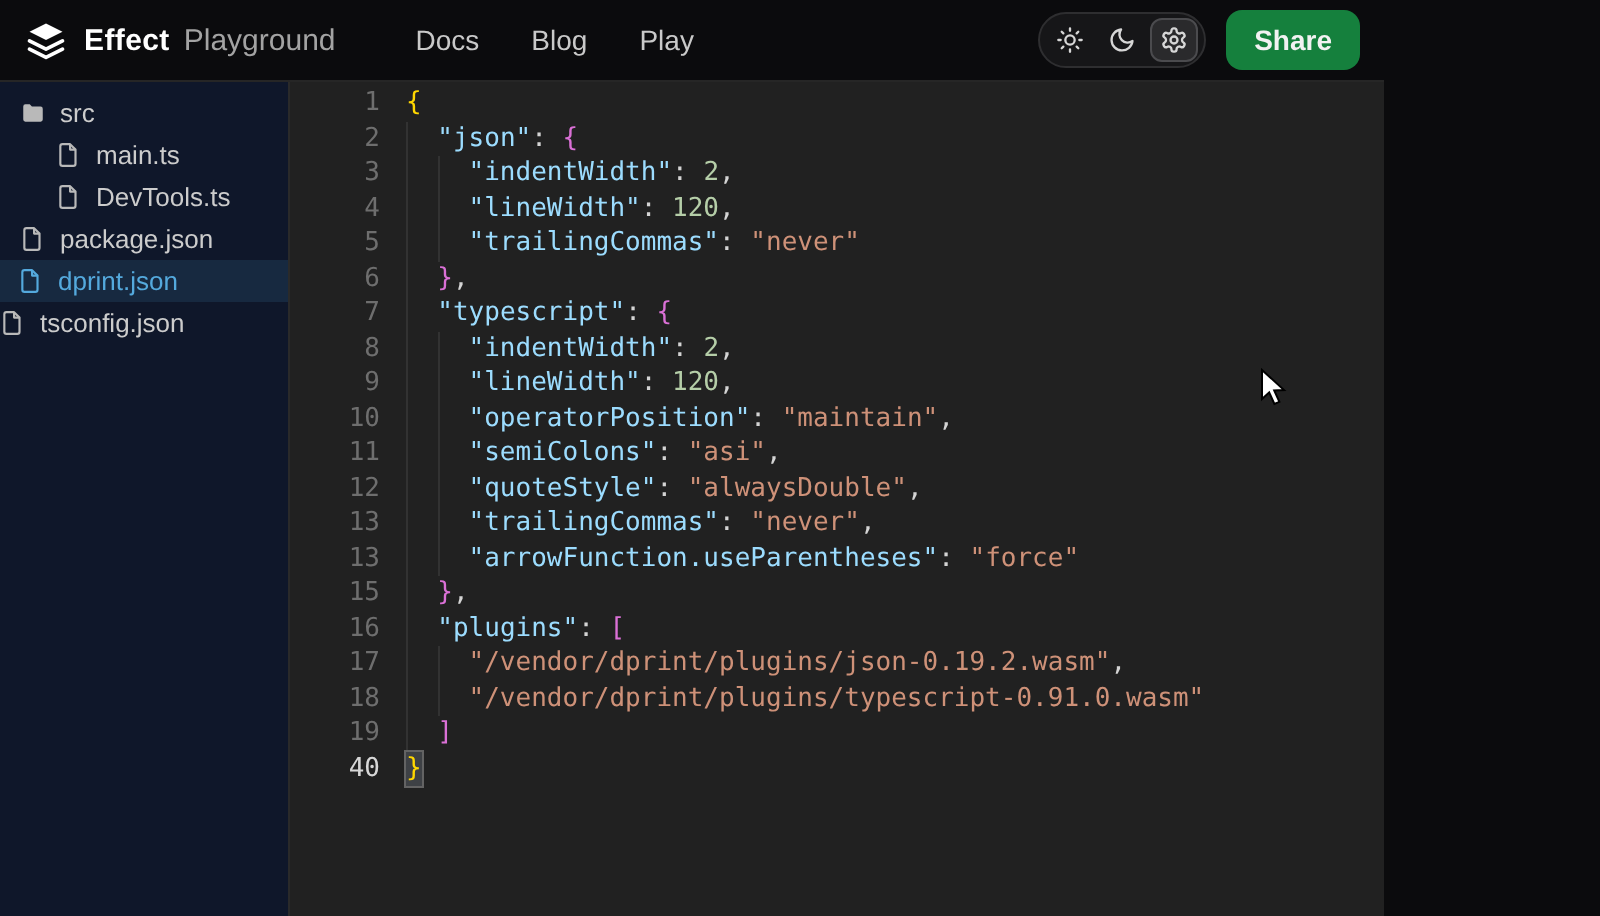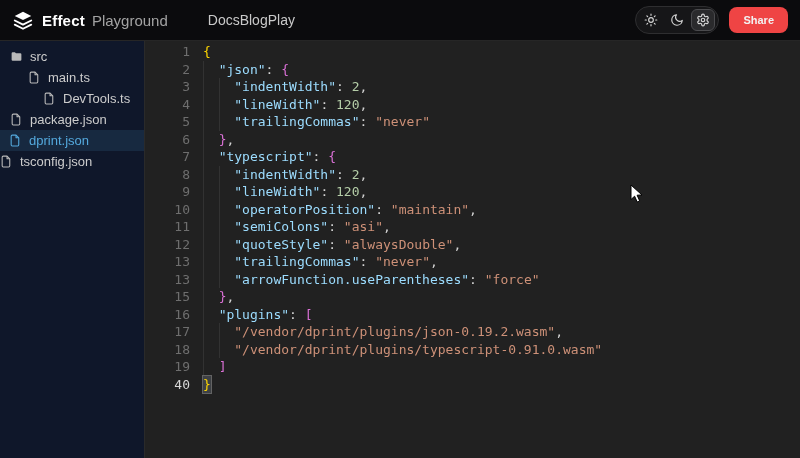--- a/index.html
+++ b/index.html
@@ -1,37 +1,37 @@
 <!DOCTYPE html>
 <html><head>
 <meta charset="utf-8">
 <style>
   * { margin:0; padding:0; box-sizing:border-box; }
   html,body { width:800px; height:458px; overflow:hidden; background:#0b0b0d;
     font-family:"Liberation Sans", sans-serif; }
-  .app { position:relative; width:800px; height:458px; display:flex; flex-direction:column; }
+  .app { position:relative; width:692px; height:458px; display:flex; flex-direction:column; }
 
   
   .header { height:41px; flex:0 0 41px; background:#0b0b0d; border-bottom:1px solid #262626;
     display:flex; align-items:center; padding:0 12px; }
   .brand { display:flex; align-items:center; gap:8px; }
   .brand .logo { width:22px; height:22px; color:#ffffff; display:flex; align-items:center; }
   .brand .name { font-size:15px; font-weight:700; color:#ffffff; letter-spacing:.2px; }
   .brand .suffix { font-size:15px; font-weight:500; color:#a3a3a3; margin-left:-1px; }
-  .nav { display:flex; align-items:center; margin-left:40px; }
+  .nav { display:flex; align-items:center; gap:26px; margin-left:40px; }
   .nav a { font-size:14px; color:#c9c9c9; text-decoration:none; cursor:pointer; }
   .header-right { margin-left:auto; display:flex; align-items:center; gap:10px; }
   .theme-group { display:flex; align-items:center; gap:2px; background:#161618;
     border:1px solid #2e2e30; border-radius:999px; padding:2px 3px; }
   .theme-btn { width:24px; height:22px; display:flex; align-items:center; justify-content:center;
     color:#d6d6d6; background:transparent; border:1px solid transparent; border-radius:6px; cursor:pointer; }
   .theme-btn.selected { background:#2a2a2c; border-color:#4b4b4e; }
   .theme-btn svg { width:14px; height:14px; }
-  .share-btn { background:#ef4444; color:#f2f2f2; border:none; border-radius:8px;
-    padding:7px 14px; font-size:11px; font-weight:600; font-family:inherit; cursor:pointer; }
+  .share-btn { background:#15803d; color:#f2f2f2; border:none; border-radius:8px;
+    padding:7px 14px; font-size:14px; font-weight:600; font-family:inherit; cursor:pointer; }
 
   
   .workspace { flex:1; display:flex; min-height:0; }
   .sidebar { width:145px; flex:0 0 145px; background:#0f172a; border-right:1px solid #2a2a2a;
     padding-top:5px; overflow:hidden; }
   .tree-item { height:21px; display:flex; align-items:center; gap:7px; font-size:13px;
     color:#cccccc; cursor:pointer; padding-right:6px; }
   .tree-item svg { width:13px; height:13px; flex:0 0 13px; color:#b9b9b9; }
   .tree-item.selected { background:rgba(80,160,220,0.13); color:#54a9dd; }
   .tree-item.selected svg { color:#54a9dd; }
@@ -109,21 +109,21 @@
             </svg>
             <span>src</span>
           </div>
           <div class="tree-item" style="padding-left: 28px;">
             <svg viewBox="0 0 24 24" fill="none" stroke="currentColor" stroke-width="2" stroke-linejoin="round">
               <path d="M6 2h7l5 5v13a2 2 0 0 1-2 2H6a2 2 0 0 1-2-2V4a2 2 0 0 1 2-2z"></path>
               <path d="M13 2v5h5"></path>
             </svg>
             <span>main.ts</span>
           </div>
-          <div class="tree-item" style="padding-left: 28px; margin-left: 15px;">
+          <div class="tree-item" style="padding-left: 28px;">
             <svg viewBox="0 0 24 24" fill="none" stroke="currentColor" stroke-width="2" stroke-linejoin="round">
               <path d="M6 2h7l5 5v13a2 2 0 0 1-2 2H6a2 2 0 0 1-2-2V4a2 2 0 0 1 2-2z"></path>
               <path d="M13 2v5h5"></path>
             </svg>
             <span>DevTools.ts</span>
           </div>
           <div class="tree-item" style="padding-left: 10px;">
             <svg viewBox="0 0 24 24" fill="none" stroke="currentColor" stroke-width="2" stroke-linejoin="round">
               <path d="M6 2h7l5 5v13a2 2 0 0 1-2 2H6a2 2 0 0 1-2-2V4a2 2 0 0 1 2-2z"></path>
               <path d="M13 2v5h5"></path>

